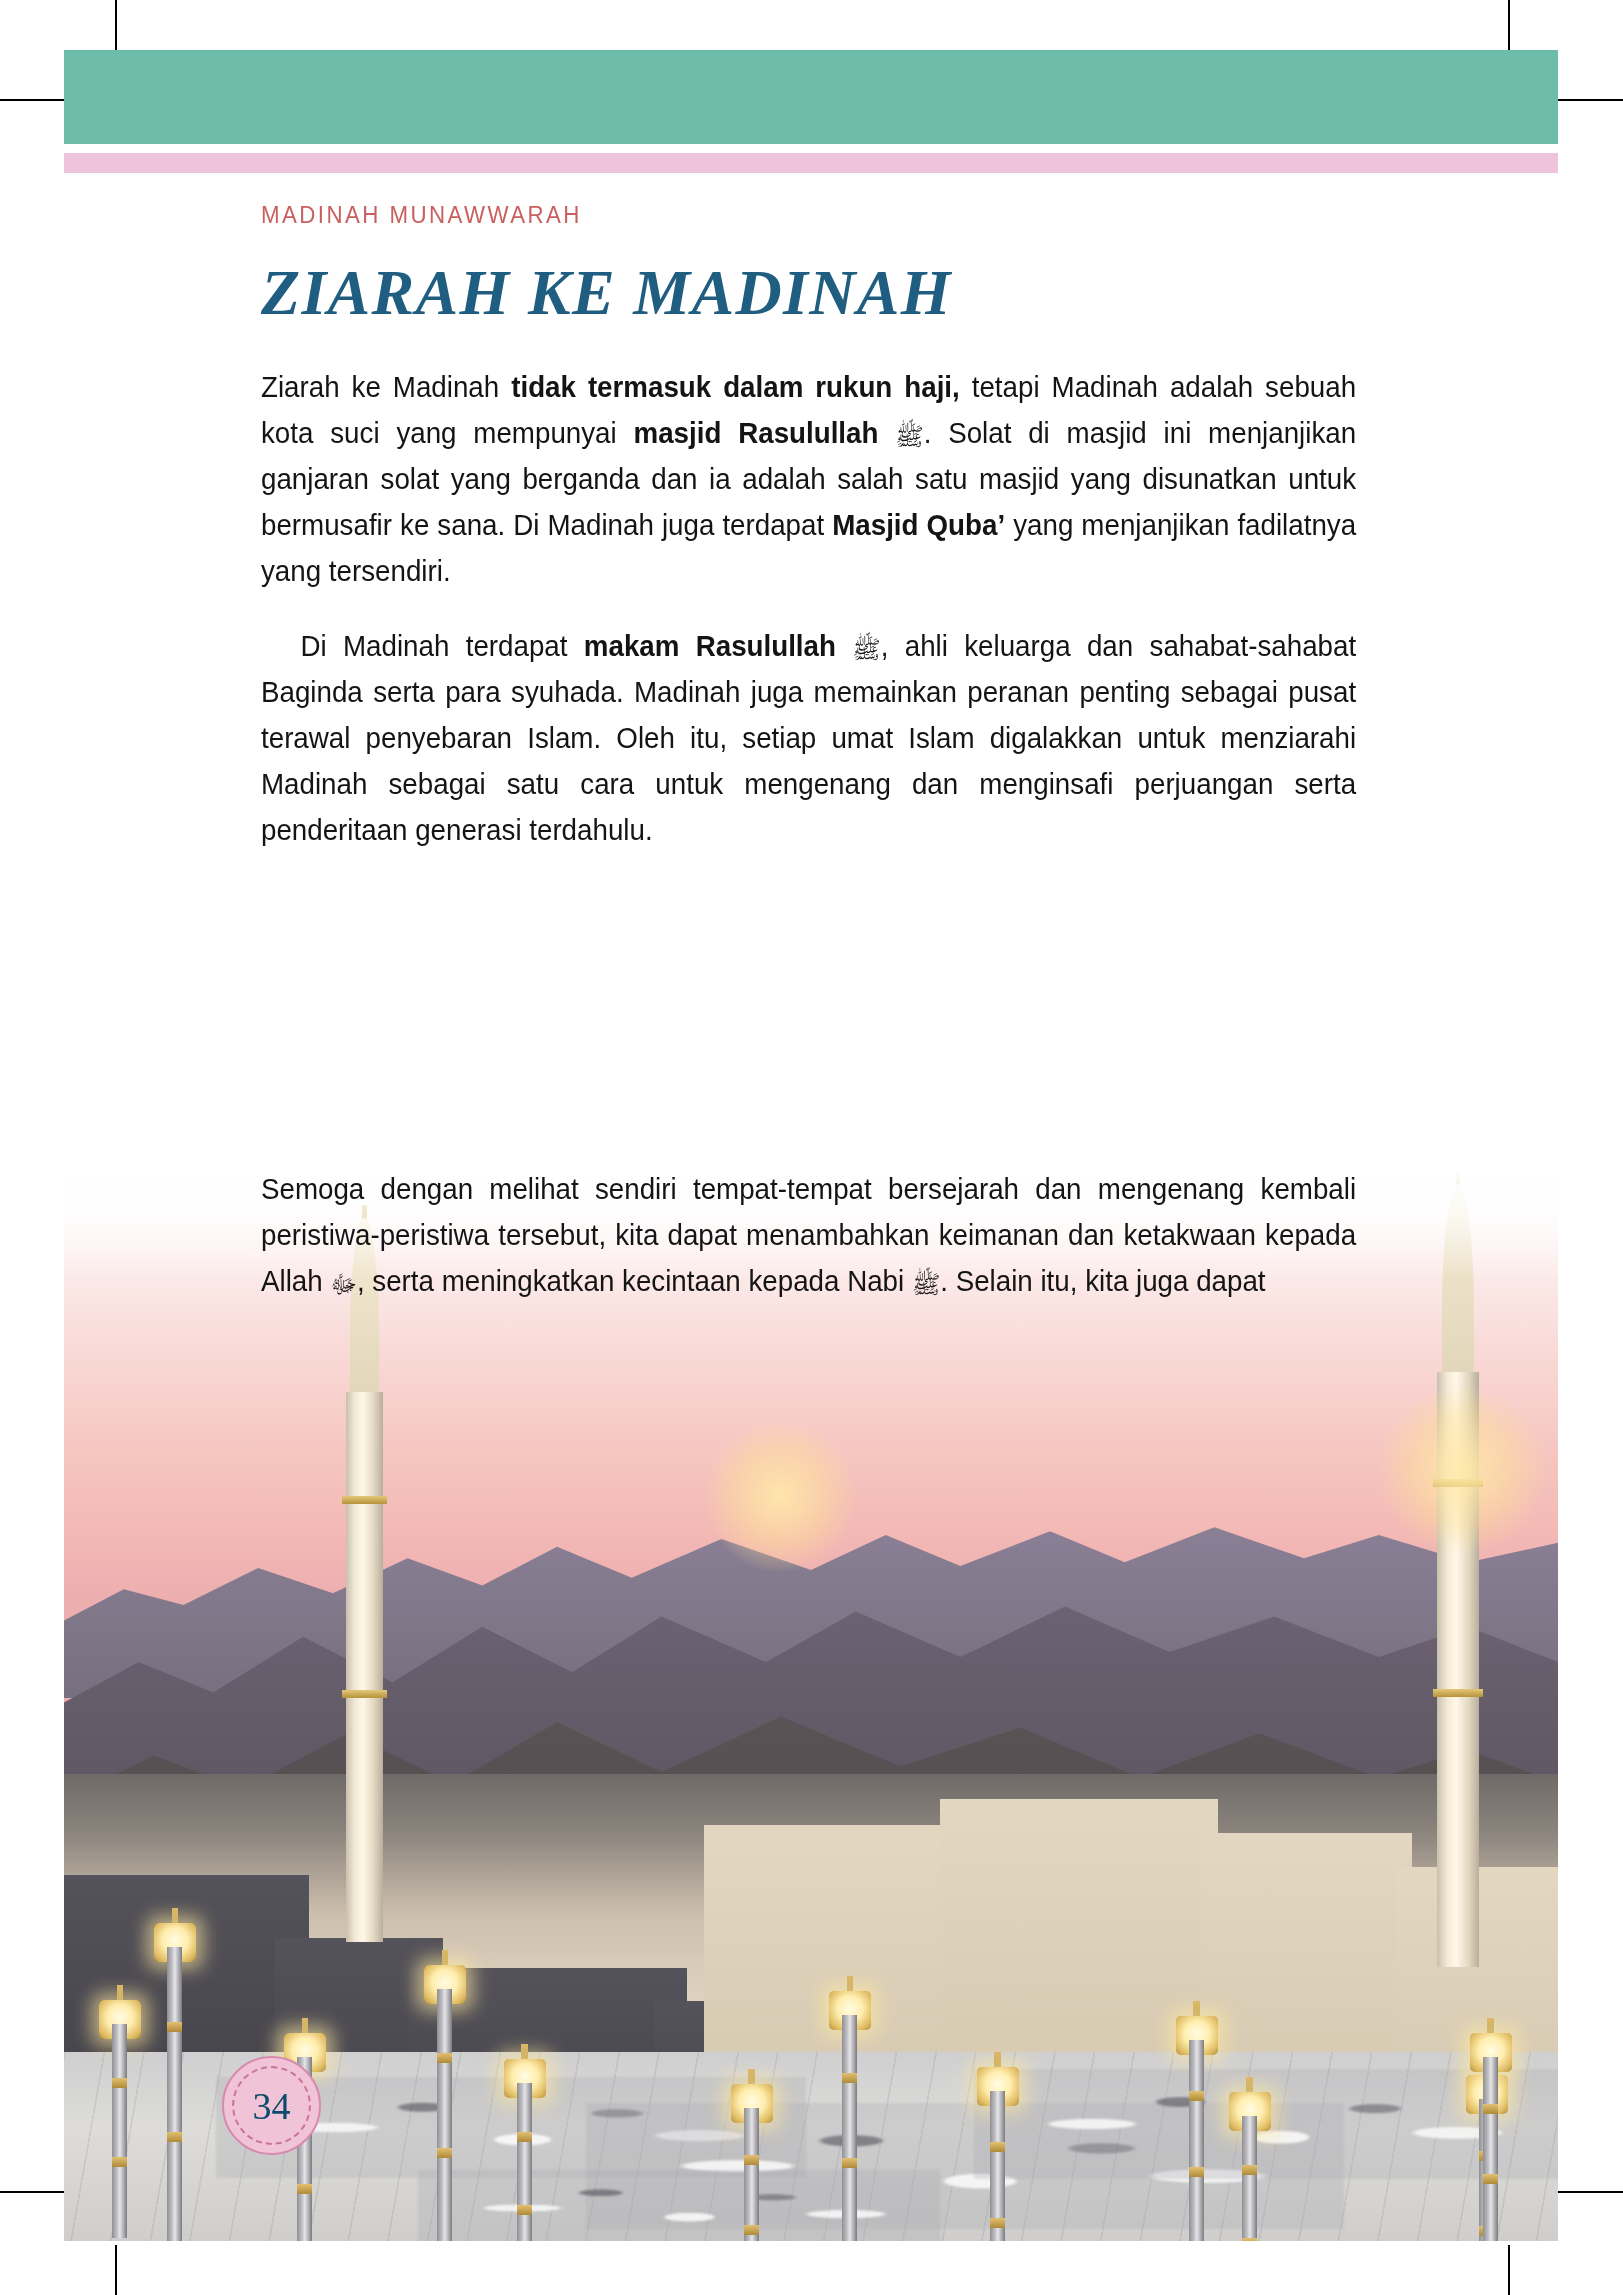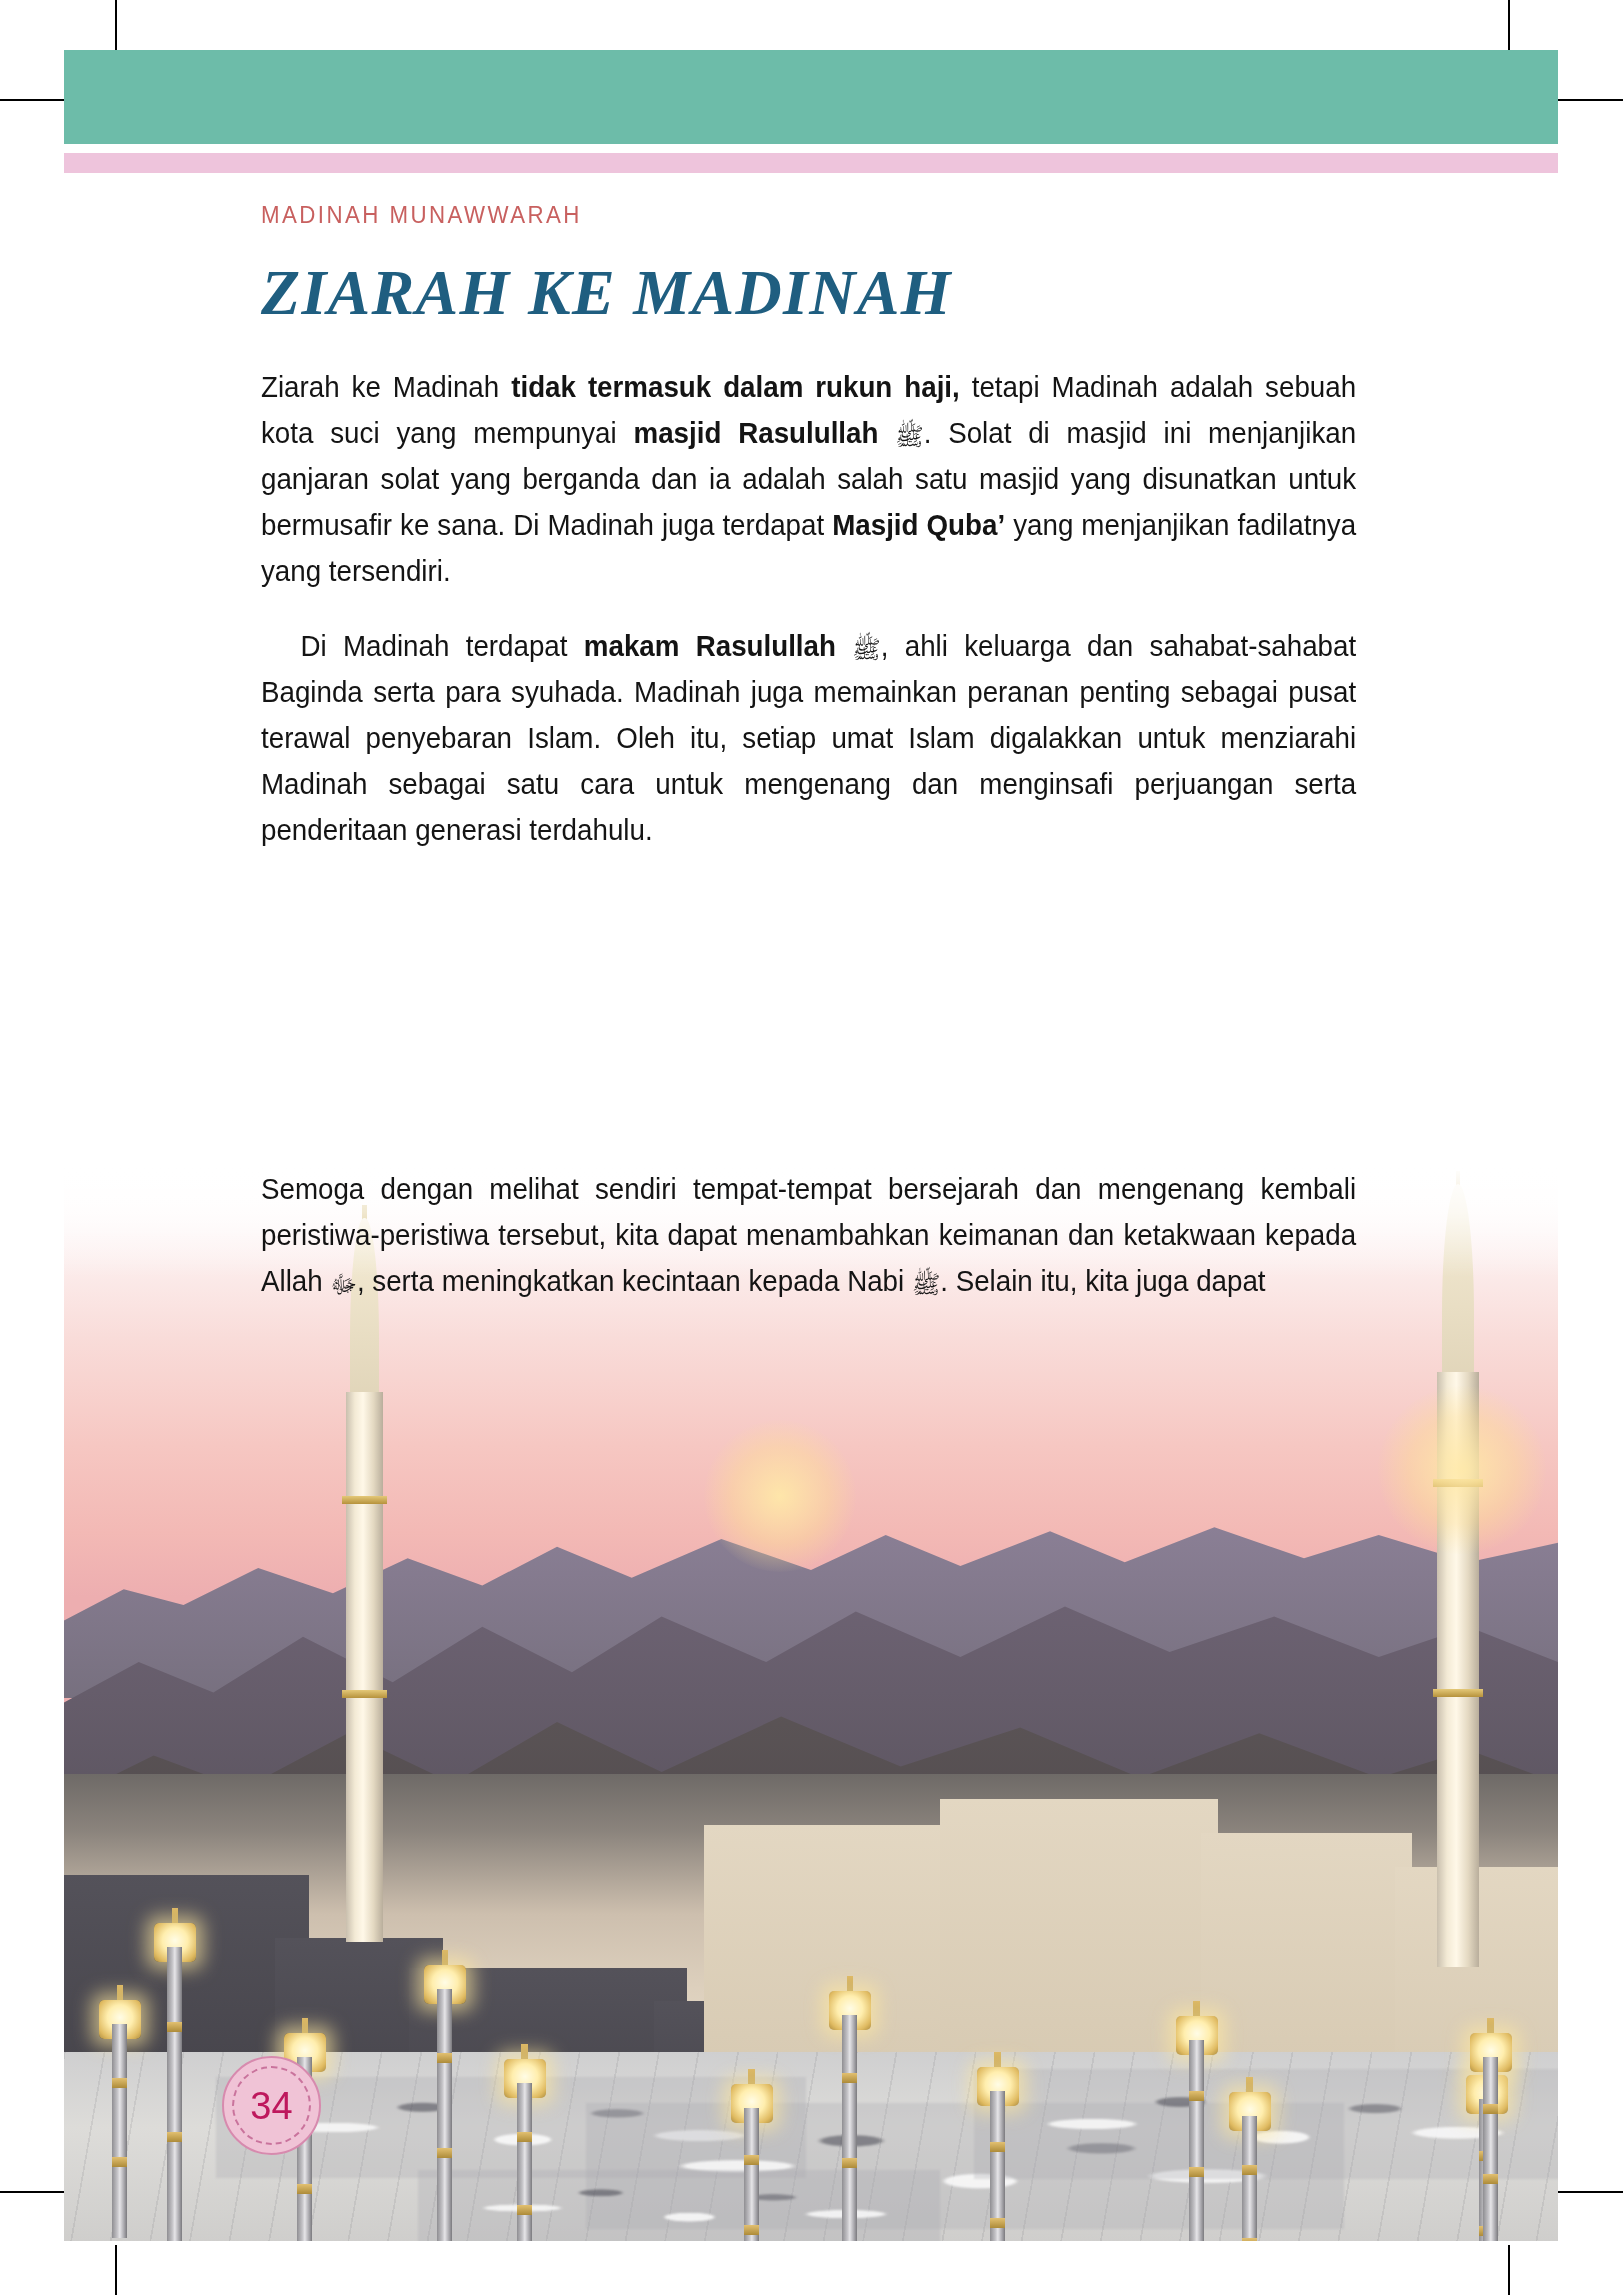--- a/index.html
+++ b/index.html
@@ -298,23 +298,23 @@
   }
   #page-number::before {
     content: "";
     position: absolute;
     left: 7.6px; top: 7.6px; right: 7.6px; bottom: 7.6px;
     border-radius: 50%;
     border: 2.5px dashed #c9739c;
   }
   #page-number span {
     position: relative;
-    font-family: Liberation Sans, sans-serif;
+    font-family: Liberation Serif, serif;
     font-size: 38px;
-    color: #be185d;
+    color: #0c4a6e;
     line-height: 1;
   }
 </style>
 </head>
 <body>
 
 <div id="page">
 
   <div class="crop v" style="left:115px; top:0;     height:51px;"></div>
   <div class="crop h" style="left:0;     top:99px; width:66px;"></div>

